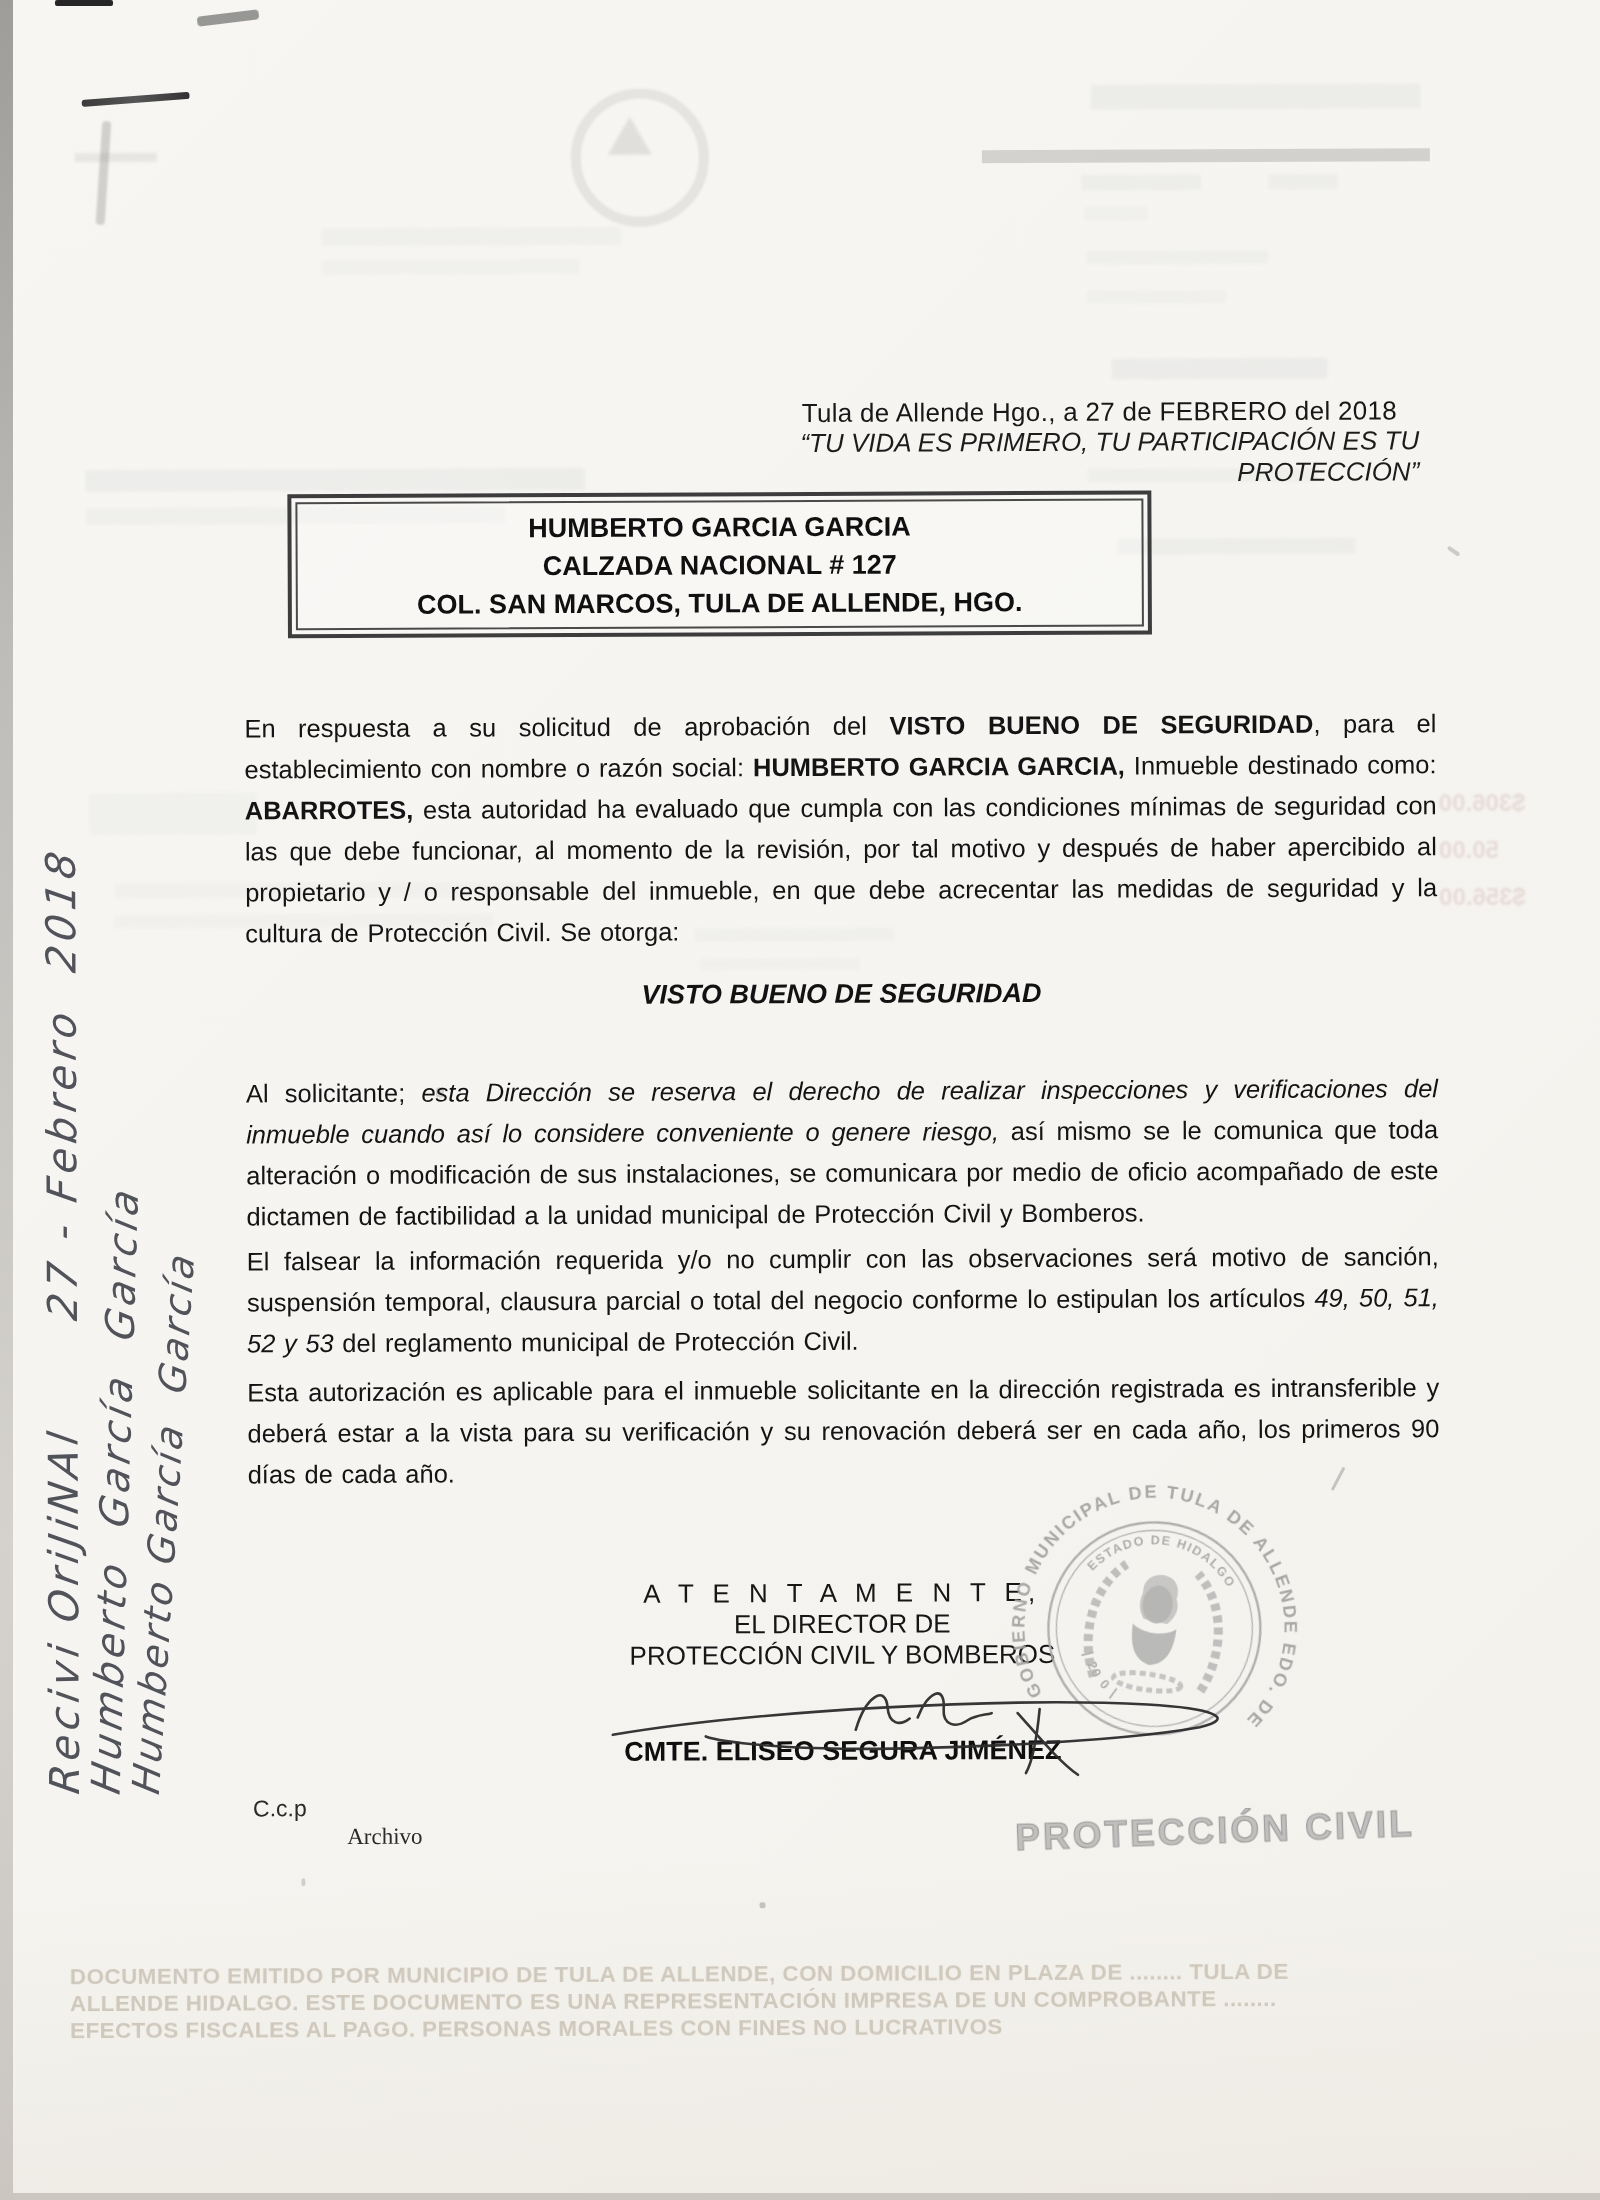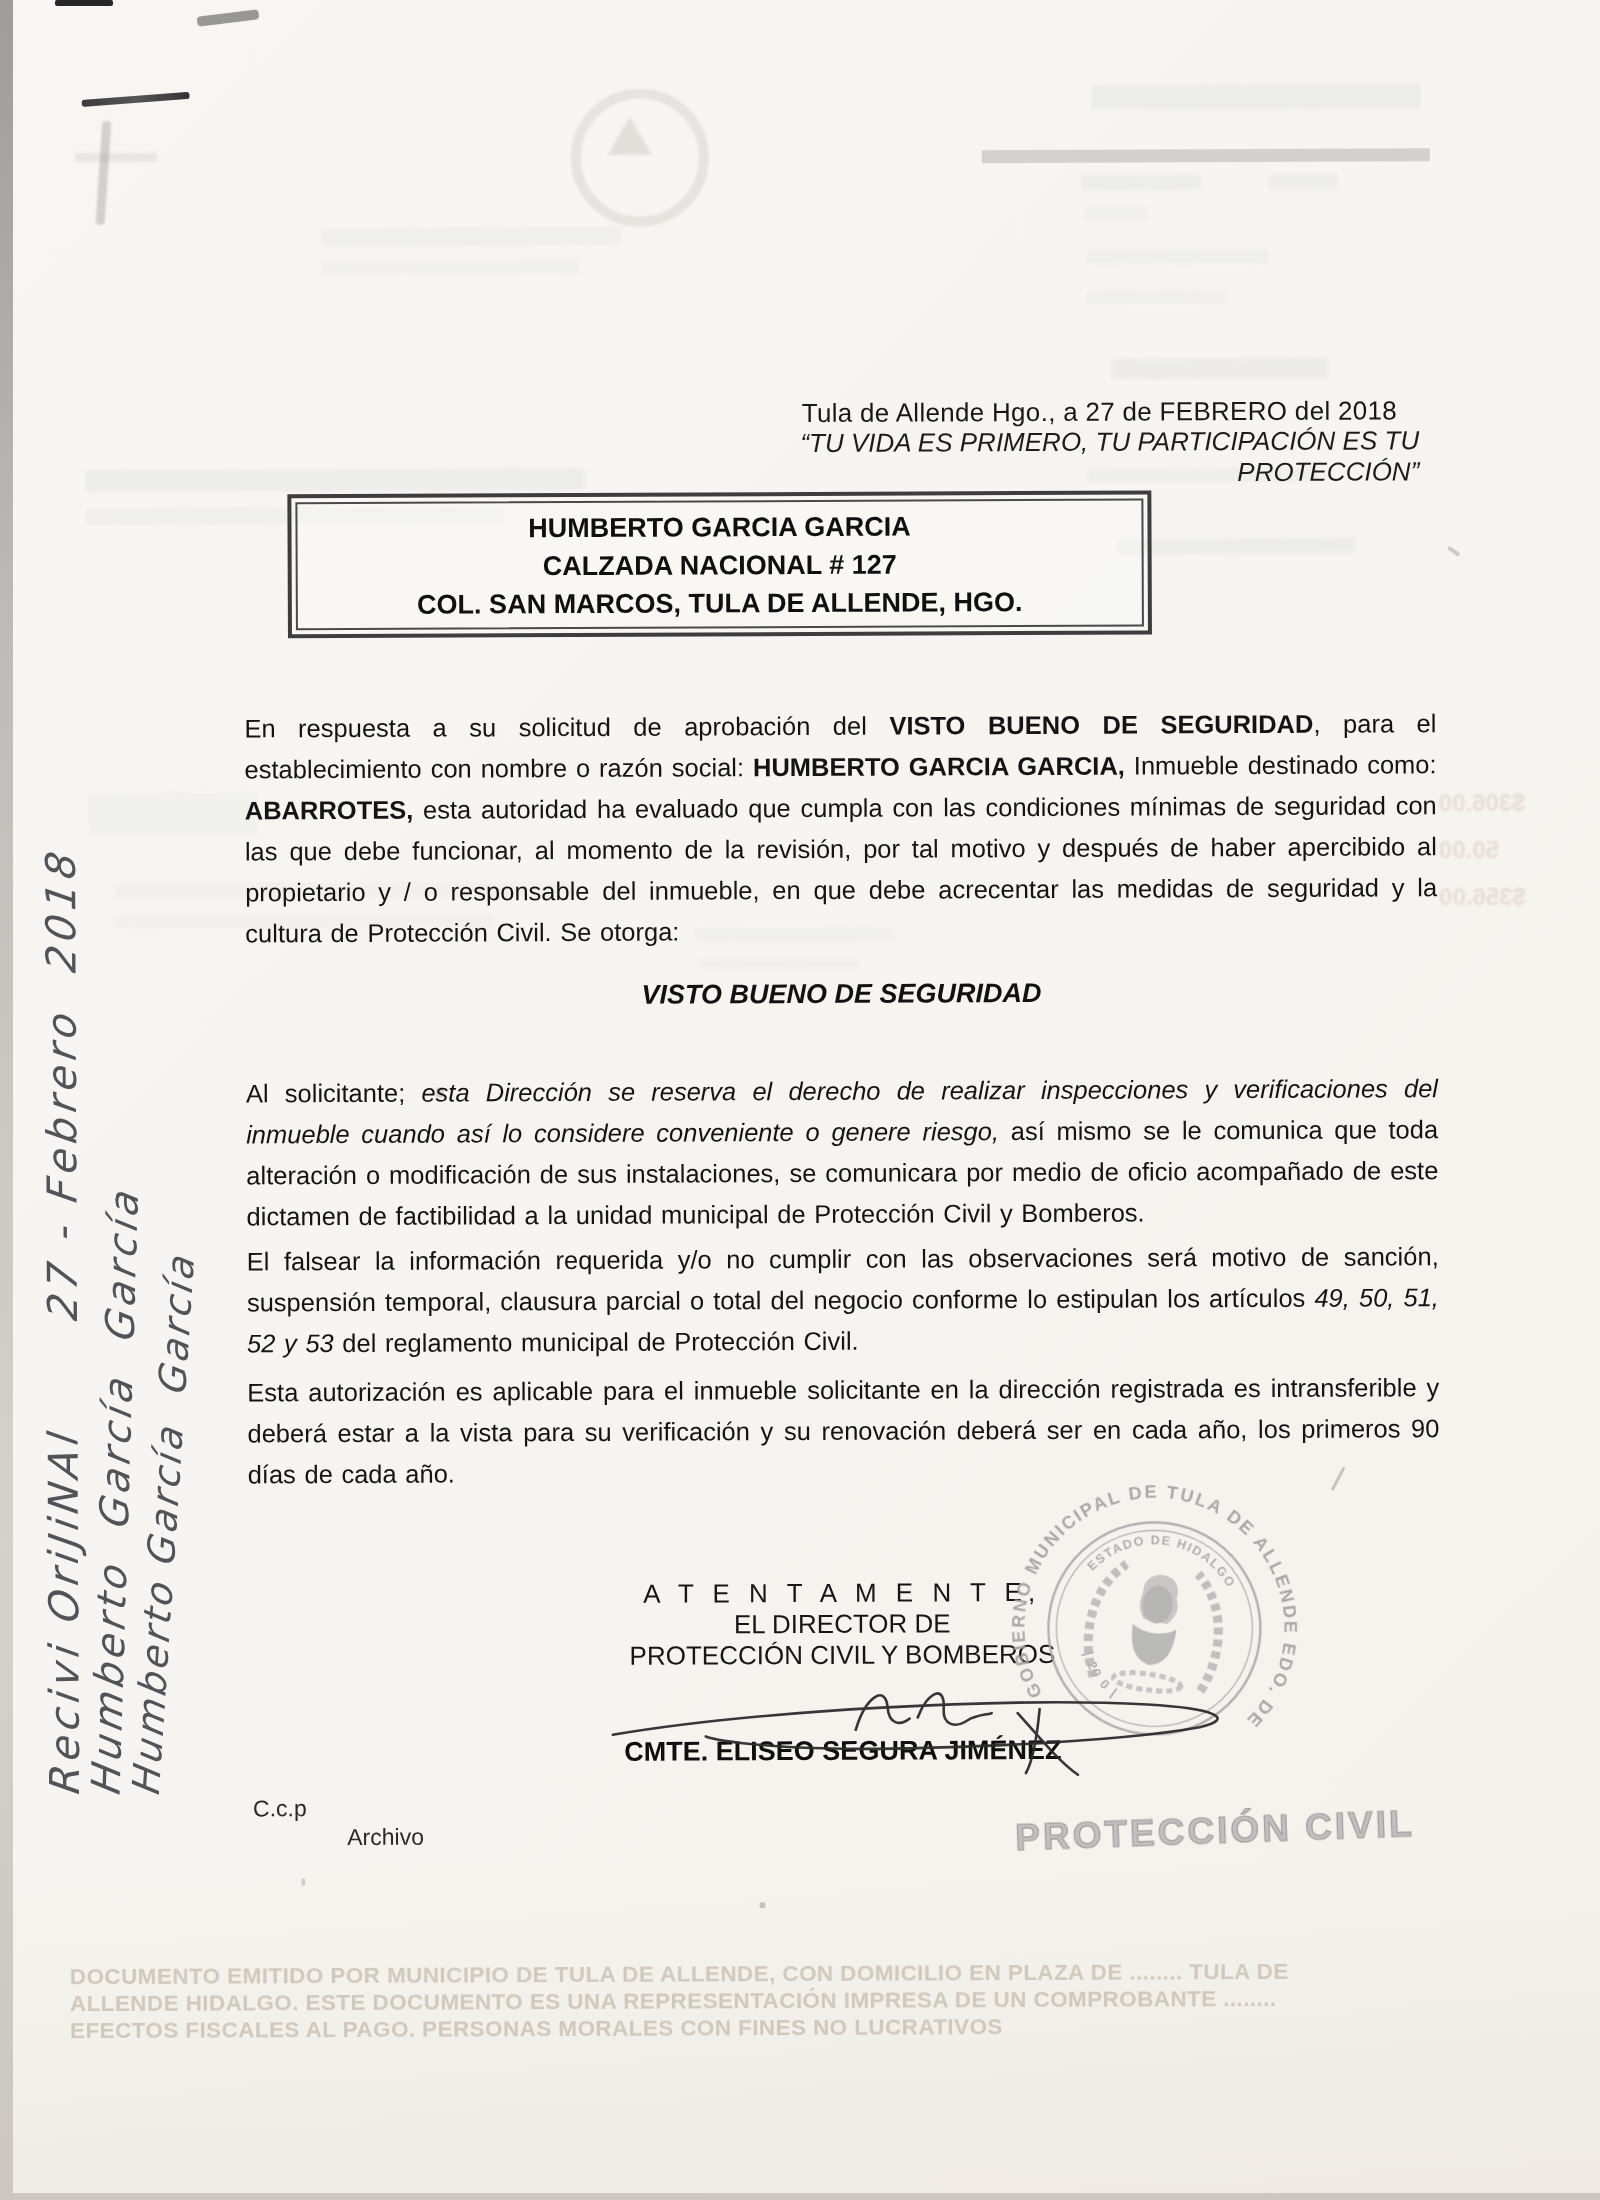--- a/index.html
+++ b/index.html
@@ -31,21 +31,21 @@
   .motto{left:620px;top:428px;width:802px;text-align:right;font-size:26px;font-style:italic;color:#1c1c1c;}
   .addr-box{left:290px;top:492px;width:848px;border:4px solid #3d3d3d;padding:4px;background:rgba(255,255,255,.25);}
   .addr-inner{border:2px solid #4a4a4a;text-align:center;padding:6px 0 4px 0;}
   .addr-line{font-size:27px;font-weight:700;line-height:38px;color:#101010;}
   .para{left:246px;width:1192px;font-size:25.5px;line-height:41px;text-align:justify;color:#141414;word-spacing:1.5px;}
   .heading{left:246px;top:974px;width:1192px;text-align:center;font-size:27px;font-weight:700;font-style:italic;line-height:41px;color:#121212;}
   .closing{left:560px;top:1578px;width:560px;text-align:center;font-size:26px;line-height:31px;color:#161616;}
   .closing .sal{letter-spacing:6px;}
   .signer{left:560px;top:1736px;width:560px;text-align:center;font-size:27px;font-weight:700;color:#0f0f0f;}
   .ccp{left:250px;top:1793px;font-size:23px;color:#2a2a2a;}
-  .archivo{left:344px;top:1822px;font-size:23px;color:#2a2a2a;}
+  .archivo{left:344px;top:1822px;font-size:23px;color:#2a2a2a;font-family:Liberation Serif, serif;}
   .fineprint{left:66px;top:1960px;width:1400px;font-size:22.5px;font-weight:700;line-height:27px;color:#ccc5b7;opacity:.9;filter:blur(.35px);letter-spacing:.4px;}
   
   .stamp-svg{left:980px;top:1458px;width:345px;height:345px;filter:blur(.4px);transform:rotate(8deg);opacity:.92;}
   .stencil{left:1012px;top:1812px;font-size:37px;font-weight:700;letter-spacing:3px;color:rgba(150,150,150,.55);-webkit-text-stroke:1.2px rgba(130,130,130,.65);transform:rotate(-1.8deg);filter:blur(.3px);}
   
   .sig-svg{left:585px;top:1622px;width:670px;height:160px;}
   
   .hand{position:absolute;font-family:"DejaVu Sans",sans-serif;font-style:italic;color:#43474e;white-space:pre;opacity:.92;}
   .hand1{left:-488px;top:1216px;width:1100px;font-size:41px;letter-spacing:5px;transform:rotate(-90deg) skewX(-9deg);}
   .hand2{left:-240px;top:1412px;width:710px;font-size:40px;letter-spacing:4px;transform:rotate(-88deg) skewX(-10deg);}

